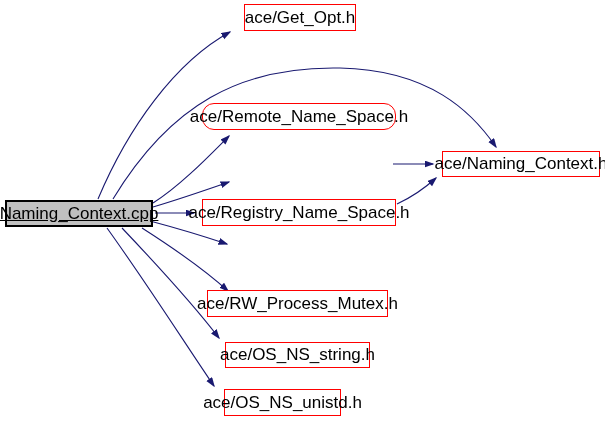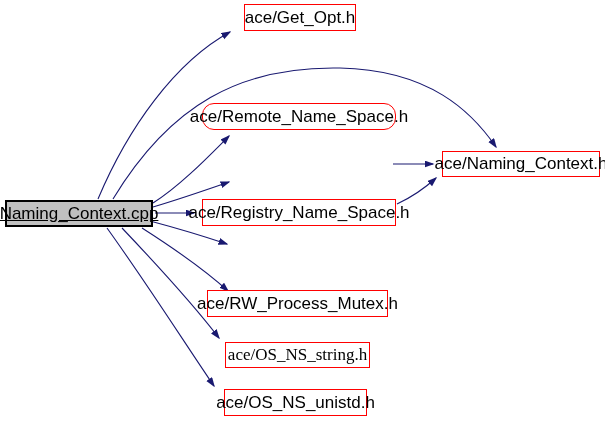--- a/index.html
+++ b/index.html
@@ -91,21 +91,21 @@
 
   <div class="node header" style="left:202px; top:199px; width:194px; height:27px;">
     <span>ace/Registry_Name_Space.h</span>
   </div>
 
 
   <div class="node header" style="left:207px; top:278px; width:181px; height:27px;margin-top:12px;">
     <span>ace/RW_Process_Mutex.h</span>
   </div>
 
-  <div class="node header" style="left:225px; top:342px; width:145px; height:26px;font-family:Liberation Serif, serif;">
+  <div class="node header" style="left:225px; top:342px; width:145px; height:26px;">
     <span>ace/OS_NS_string.h</span>
   </div>
 
-  <div class="node header" style="left:224px; top:389px; width:143px; height:27px;">
+  <div class="node header" style="left:224px; top:389px; width:117px; height:27px;">
     <span>ace/OS_NS_unistd.h</span>
   </div>
 
 </div>
 
 </body></html>

